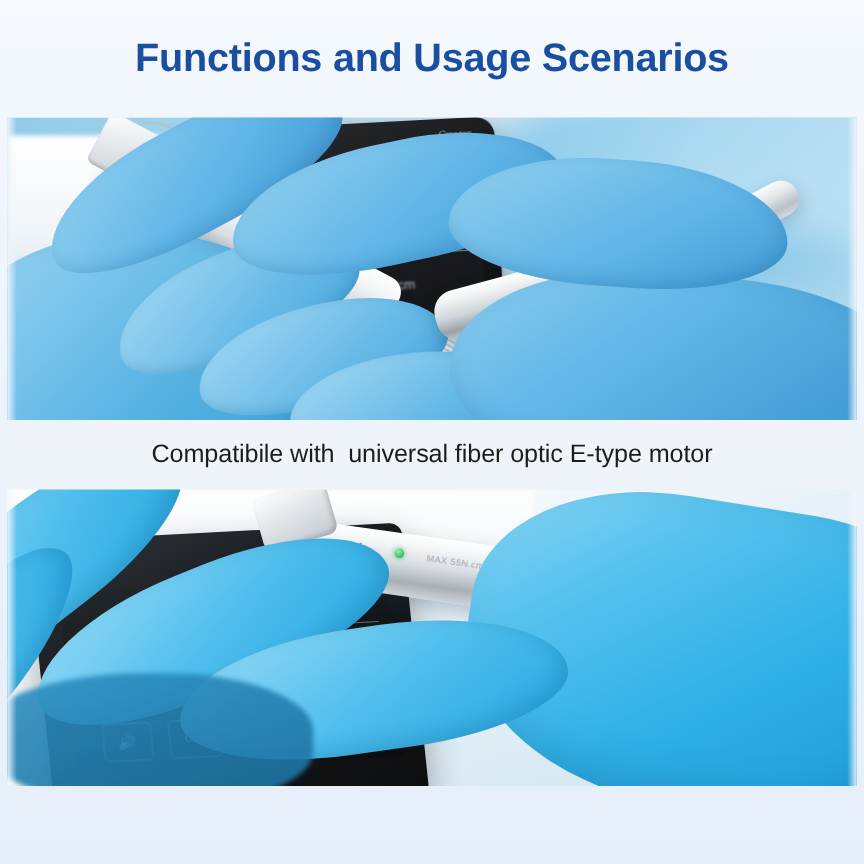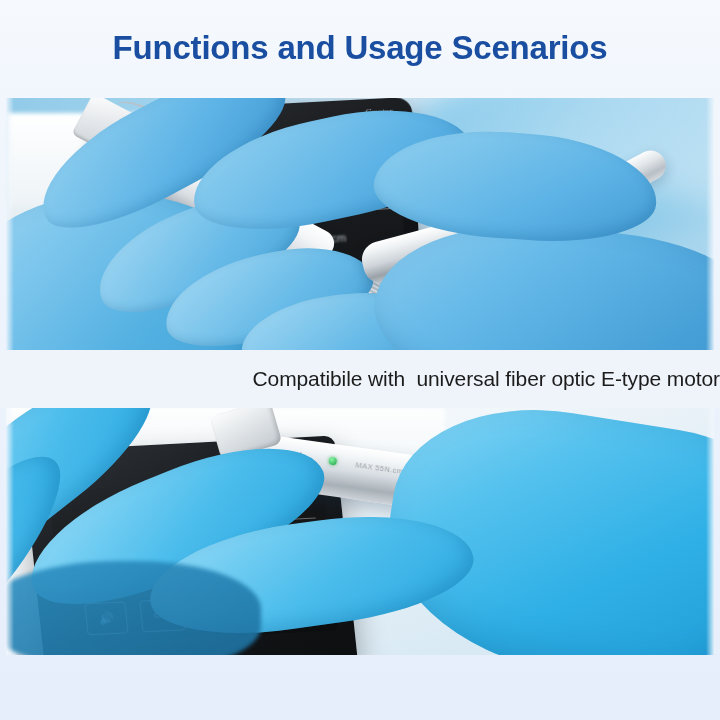--- a/index.html
+++ b/index.html
@@ -520,21 +520,21 @@
     opacity: .9;
   }
 
   
   .caption-band {
     position: absolute;
     left: 0;
     width: 720px;
     display: flex;
     align-items: center;
-    justify-content: flex-end;
+    justify-content: center;
   }
   #caption-band-1 { top: 350px; height: 58px; background: #eff4fb; }
   #caption-band-2 { top: 655px; height: 65px; background: #dfeafb; }
 
   .caption-text {
     font-size: 21px;
     color: #1c1c1c;
     white-space: pre;
     letter-spacing: -0.1px;
     font-family: "Liberation Sans", sans-serif;

